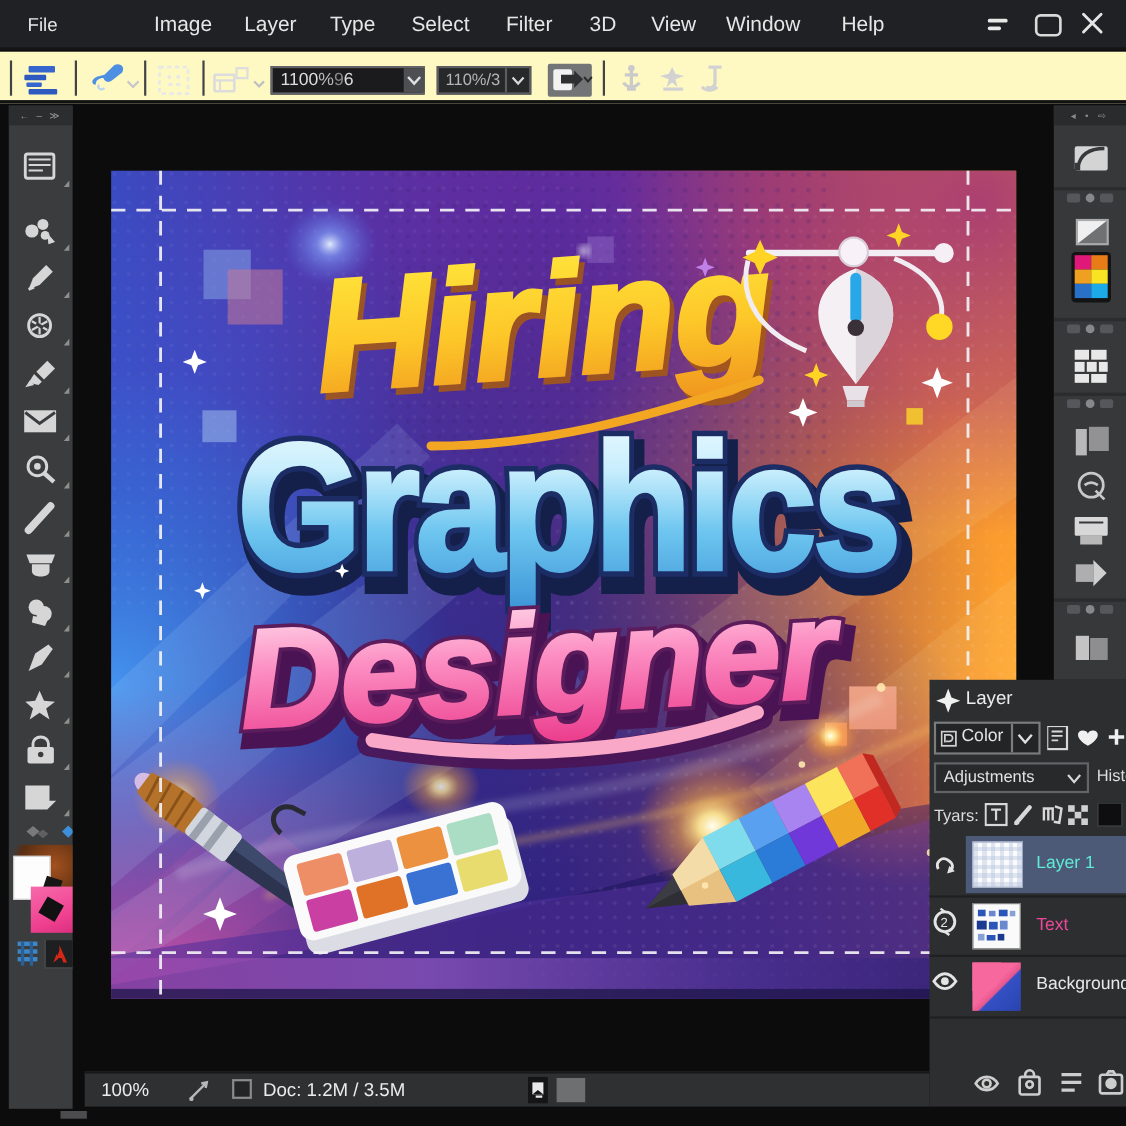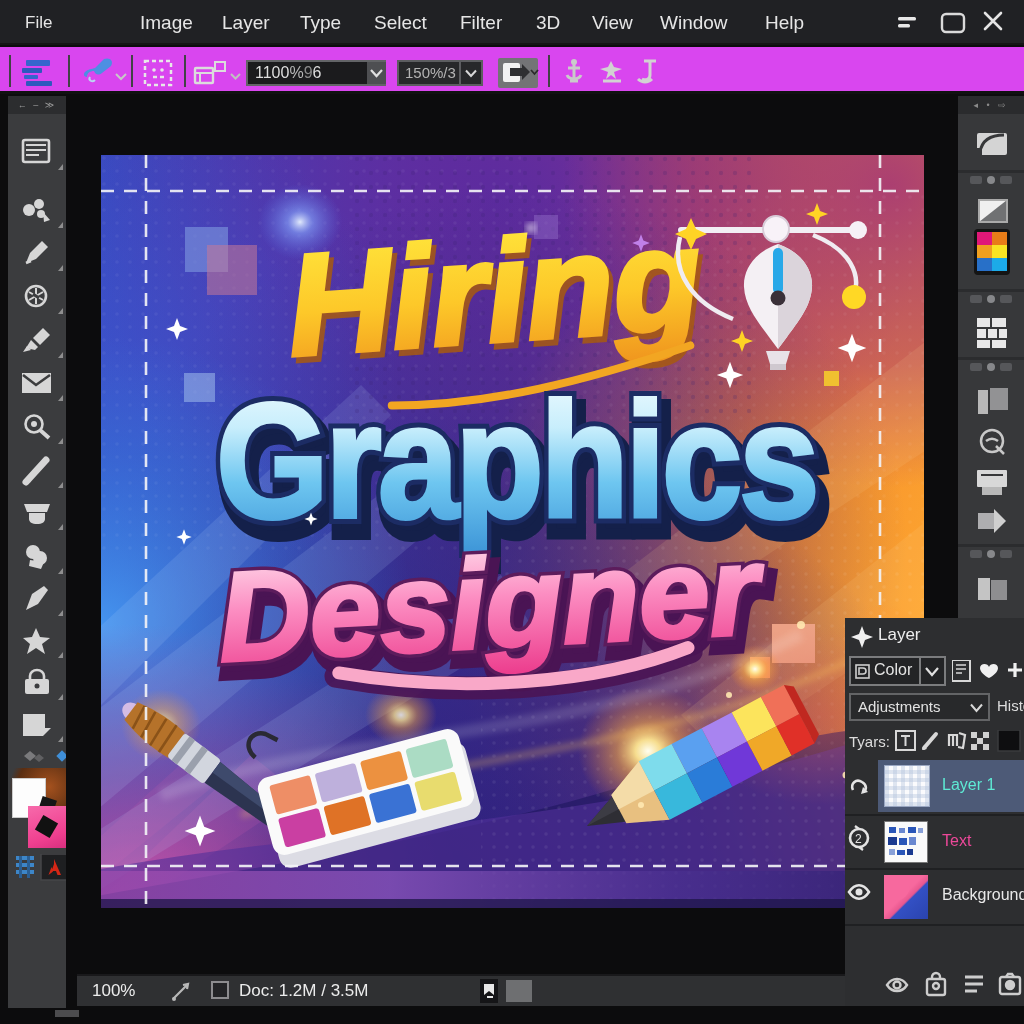--- a/index.html
+++ b/index.html
@@ -1,21 +1,21 @@
 <!DOCTYPE html>
 <html><head>
 <meta charset="utf-8">
 <style>
   * { margin:0; padding:0; box-sizing:border-box; }
   html,body { width:1024px; height:1024px; overflow:hidden; background:#0c0c0d; }
   body { font-family:"Liberation Sans", sans-serif; position:relative; }
   .abs { position:absolute; }
   #menubar { left:0; top:0; width:1024px; height:45px; background:#202124; border-bottom:2px solid #141415; }
   .mi { position:absolute; top:12px; color:#e6e6e6; font-size:19px; }
-  #optionsbar { left:0; top:47px; width:1024px; height:47px; background:#d946ef; border-bottom:3px solid #111;padding-left:22px; }
+  #optionsbar { left:0; top:47px; width:1024px; height:47px; background:#fef9c3; border-bottom:3px solid #111;padding-left:22px; }
   .vsep { position:absolute; top:8px; width:2px; height:32px; background:#424346; }
   #lefttools { left:8px; top:96px; width:58px; height:912px; background:#3b3c3e; }
   #ltHead { z-index:5; left:8px; top:96px; width:58px; height:18px; background:#2c2d2f; color:#9a9a9a; font-size:9px; text-align:center; line-height:18px; letter-spacing:2px;}
   #rightstrip { left:958px; top:96px; width:66px; height:522px; background:#37383a; }
   #rsHead { z-index:5; left:958px; top:96px; width:66px; height:18px; background:#2a2b2d; color:#8a8a8a; font-size:9px; text-align:center; line-height:18px; letter-spacing:3px;}
   #layers { left:845px; top:618px; width:179px; height:388px; background:#2d2e30; }
   #statusbar { left:77px; top:974px; width:768px; height:32px; background:#2f3032; border-top:2px solid #19191b; }
   #canvas { left:101px; top:155px; width:823px; height:753px; }
 </style>
 </head>
@@ -76,21 +76,21 @@
       <path d="M1 2 L5.5 6.5 L10 2" stroke="#c0c0c0" stroke-width="2" fill="none"></path>
     </svg>
   <div class="abs" style="left:246px;top:13px;width:140px;height:26px;background:#1b1b1d;border:2px solid #636467;">
     <span class="abs" style="left:7px;top:2px;color:#dedede;font-size:16px;">1100<span style="color:#b8b8b8">%</span><span style="color:#8a8a8a">9</span>6</span>
     <div class="abs" style="left:119px;top:0px;width:19px;height:22px;background:#4e4f52;"></div>
     <svg class="abs" style="left:121px;top:6px;" width="15" height="11">
         <path d="M2 2 L7.5 8 L13 2" stroke="#e0e0e0" stroke-width="2.2" fill="none"></path>
       </svg>
   </div>
   <div class="abs" style="left:397px;top:13px;width:86px;height:26px;background:#27282a;border:2px solid #5c5d60;">
-    <span class="abs" style="left:6px;top:2px;color:#b4b4b4;font-size:15px;">150%/3</span>
+    <span class="abs" style="left:6px;top:2px;color:#b4b4b4;font-size:15px;">110%/3</span>
     <div class="abs" style="left:60px;top:0px;width:2px;height:22px;background:#5c5d60;"></div>
     <svg class="abs" style="left:65px;top:7px;" width="14" height="10">
         <path d="M2 1.5 L7 7 L12 1.5" stroke="#d8d8d8" stroke-width="2" fill="none"></path>
       </svg>
   </div>
   <div class="abs" style="left:498px;top:11px;width:40px;height:30px;background:#737476;border-radius:2px;">
     <svg class="abs" style="left:4px;top:3px;" width="34" height="24">
       <rect x="1" y="2" width="17" height="19" rx="2" fill="#f2f2f2"></rect>
       <path d="M8 7 L20 7 L20 3 L28 11 L20 19 L20 15 L8 15 Z" fill="#2e2f31"></path>
     </svg>

